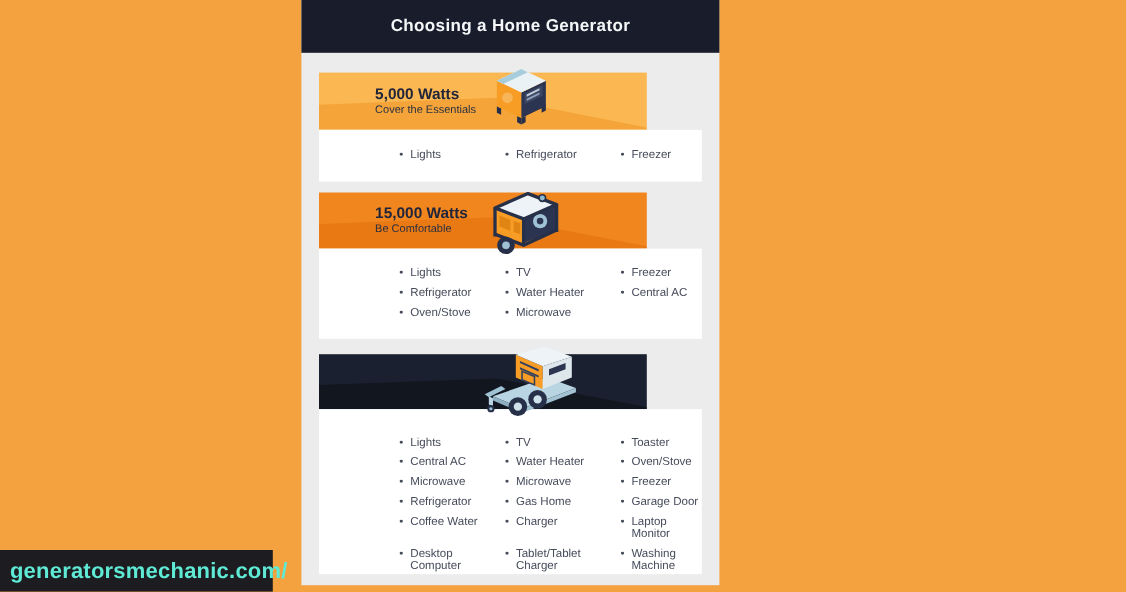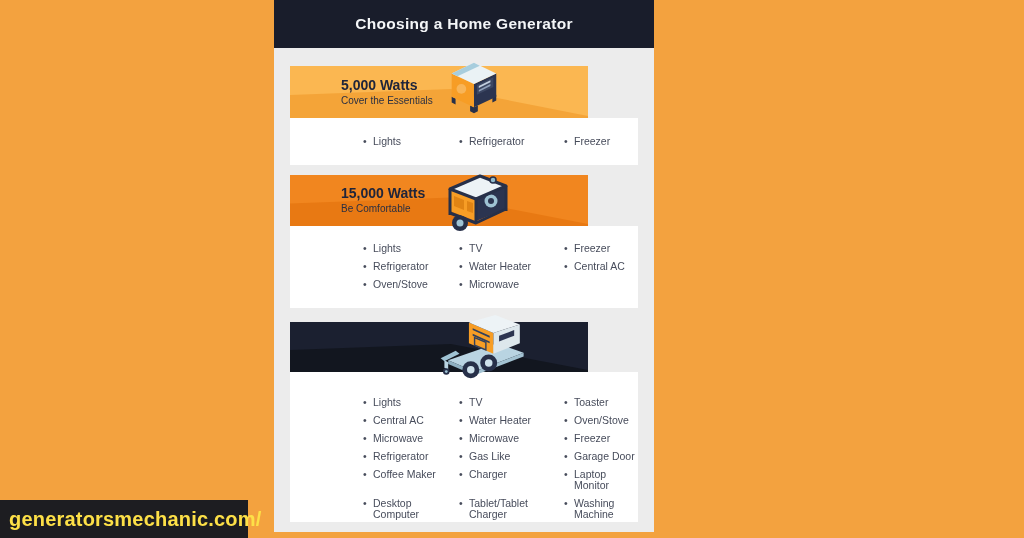--- a/index.html
+++ b/index.html
@@ -65,21 +65,21 @@
     white-space:pre-line;
   }
   .cell::before{content:"•";position:absolute;left:0;top:0;color:#474c5b;}
   .cell.blank::before{content:"";}
   .watermark{
     position:absolute;left:0;top:500px;width:248px;height:38px;
     background:#1d1d21;display:flex;align-items:center;
     padding-left:9px;box-sizing:border-box;
   }
   .watermark span{
-    color:#fde047;font-size:20px;font-weight:bold;letter-spacing:.2px;
+    color:#5eead4;font-size:20px;font-weight:bold;letter-spacing:.2px;
   }
 </style>
 </head>
 <body>
 
 <div class="panel">
 
   <div class="titlebar">
     <h1>Choosing a Home Generator</h1>
   </div>
@@ -186,23 +186,23 @@
       <div class="cell">Lights</div>
       <div class="cell">TV</div>
       <div class="cell">Toaster</div>
       <div class="cell">Central AC</div>
       <div class="cell">Water Heater</div>
       <div class="cell">Oven/Stove</div>
       <div class="cell">Microwave</div>
       <div class="cell">Microwave</div>
       <div class="cell">Freezer</div>
       <div class="cell">Refrigerator</div>
-      <div class="cell">Gas Like</div>
+      <div class="cell">Gas Home</div>
       <div class="cell">Garage Door</div>
-      <div class="cell">Coffee Maker</div>
+      <div class="cell">Coffee Water</div>
       <div class="cell">Charger</div>
       <div class="cell">Laptop Monitor</div>
       <div class="cell">Desktop
 Computer</div>
       <div class="cell">Tablet/Tablet
 Charger</div>
       <div class="cell">Washing
 Machine</div>
     </div>
   </div>

